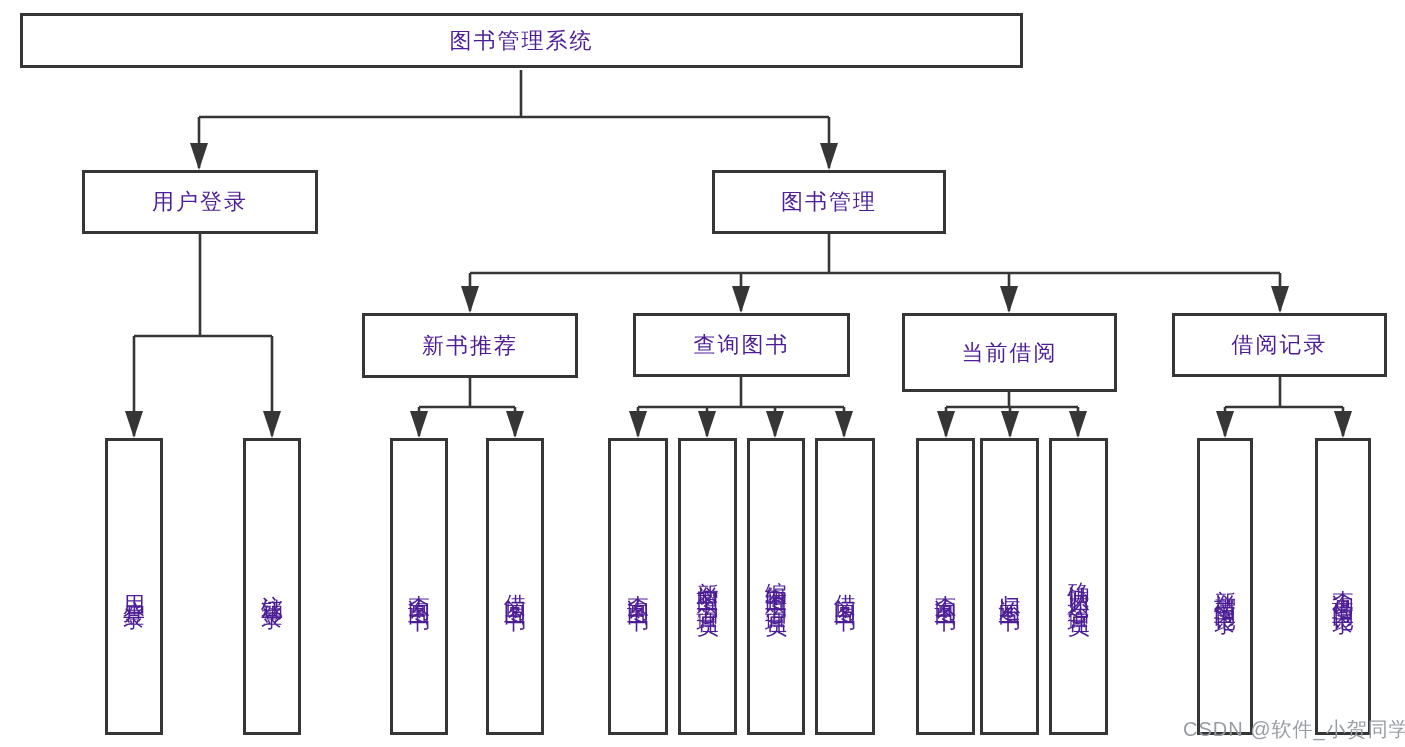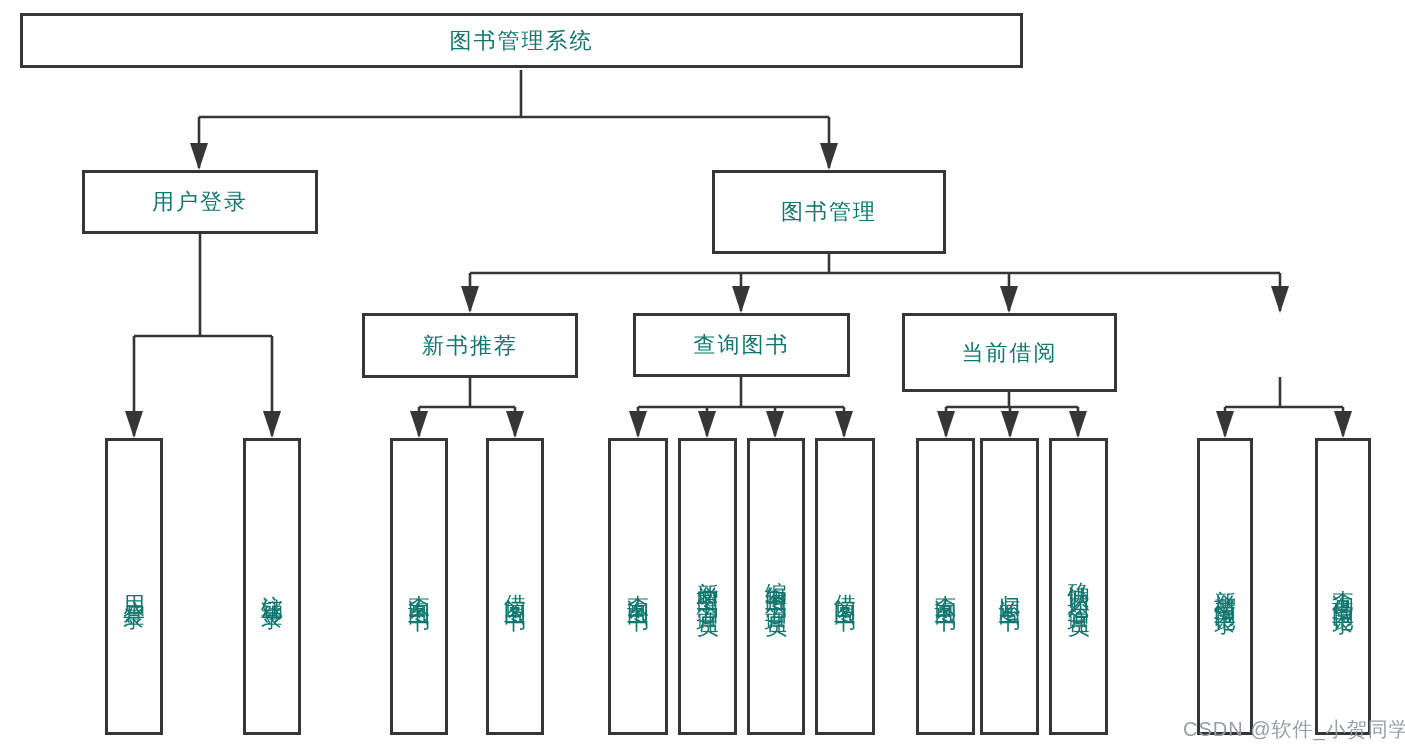--- a/index.html
+++ b/index.html
@@ -22,21 +22,21 @@
     pointer-events: none;
   }
   .box {
     position: absolute;
     box-sizing: border-box;
     background: #ffffff;
     border: 3px solid #363636;
     display: flex;
     align-items: center;
     justify-content: center;
-    color: #0f766e;
+    color: #4c1d95;
     font-size: 22px;
     line-height: 1;
   }
   .box.h span {
     letter-spacing: 2px;
     white-space: nowrap;
   }
   .box.v span {
     writing-mode: vertical-rl;
     text-orientation: mixed;
@@ -99,32 +99,35 @@
     <use href="#ah" xlink:href="#ah" x="1343" y="438"></use>
   </svg>
 
   <div class="box h" style="left:20px;top:13px;width:1003px;height:55px">
     <span>图书管理系统</span>
   </div>
 
   <div class="box h" style="left:82px;top:170px;width:236px;height:64px">
     <span>用户登录</span>
   </div>
-  <div class="box h" style="left:712px;top:170px;width:234px;height:84px">
+  <div class="box h" style="left:712px;top:170px;width:234px;height:64px">
     <span>图书管理</span>
   </div>
 
   <div class="box h" style="left:362px;top:313px;width:216px;height:65px">
     <span>新书推荐</span>
   </div>
   <div class="box h" style="left:633px;top:313px;width:217px;height:64px">
     <span>查询图书</span>
   </div>
   <div class="box h" style="left:902px;top:313px;width:215px;height:79px">
     <span>当前借阅</span>
+  </div>
+  <div class="box h" style="left:1172px;top:313px;width:215px;height:64px">
+    <span>借阅记录</span>
   </div>
 
   <div class="box v" style="left:105px;top:438px;width:58px;height:297px">
     <span>用户登录</span>
   </div>
   <div class="box v" style="left:243px;top:438px;width:58px;height:297px">
     <span>注销登录</span>
   </div>
 
   <div class="box v" style="left:390px;top:438px;width:58px;height:297px">

